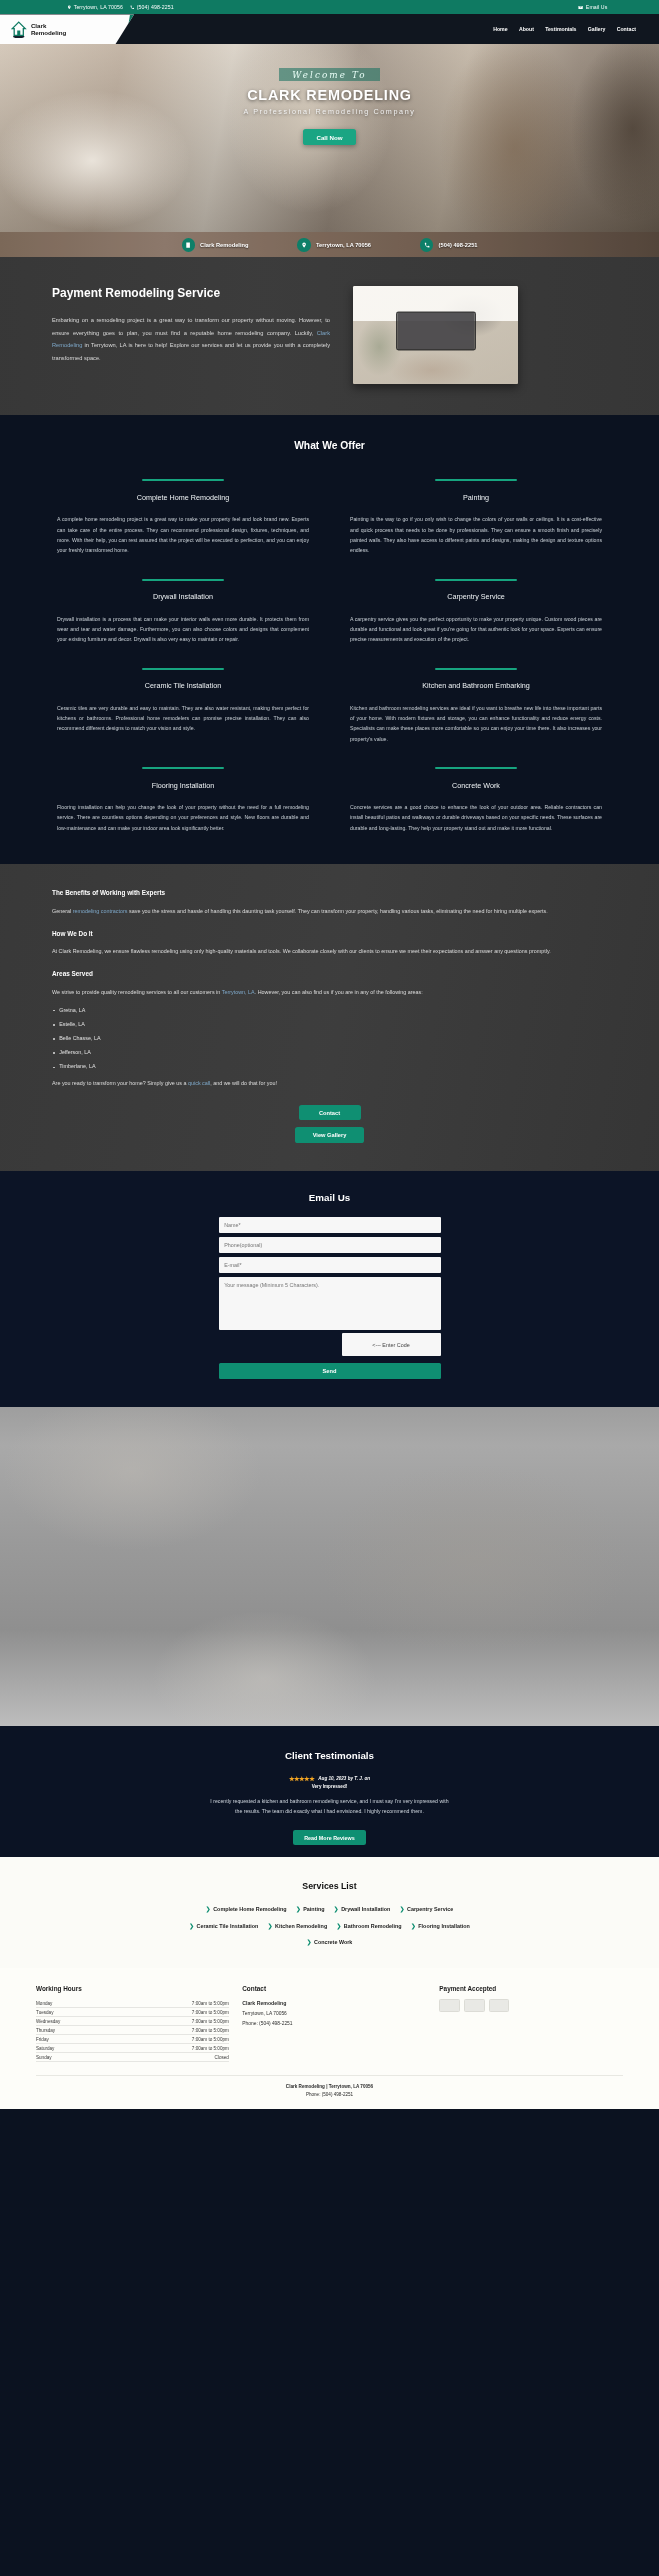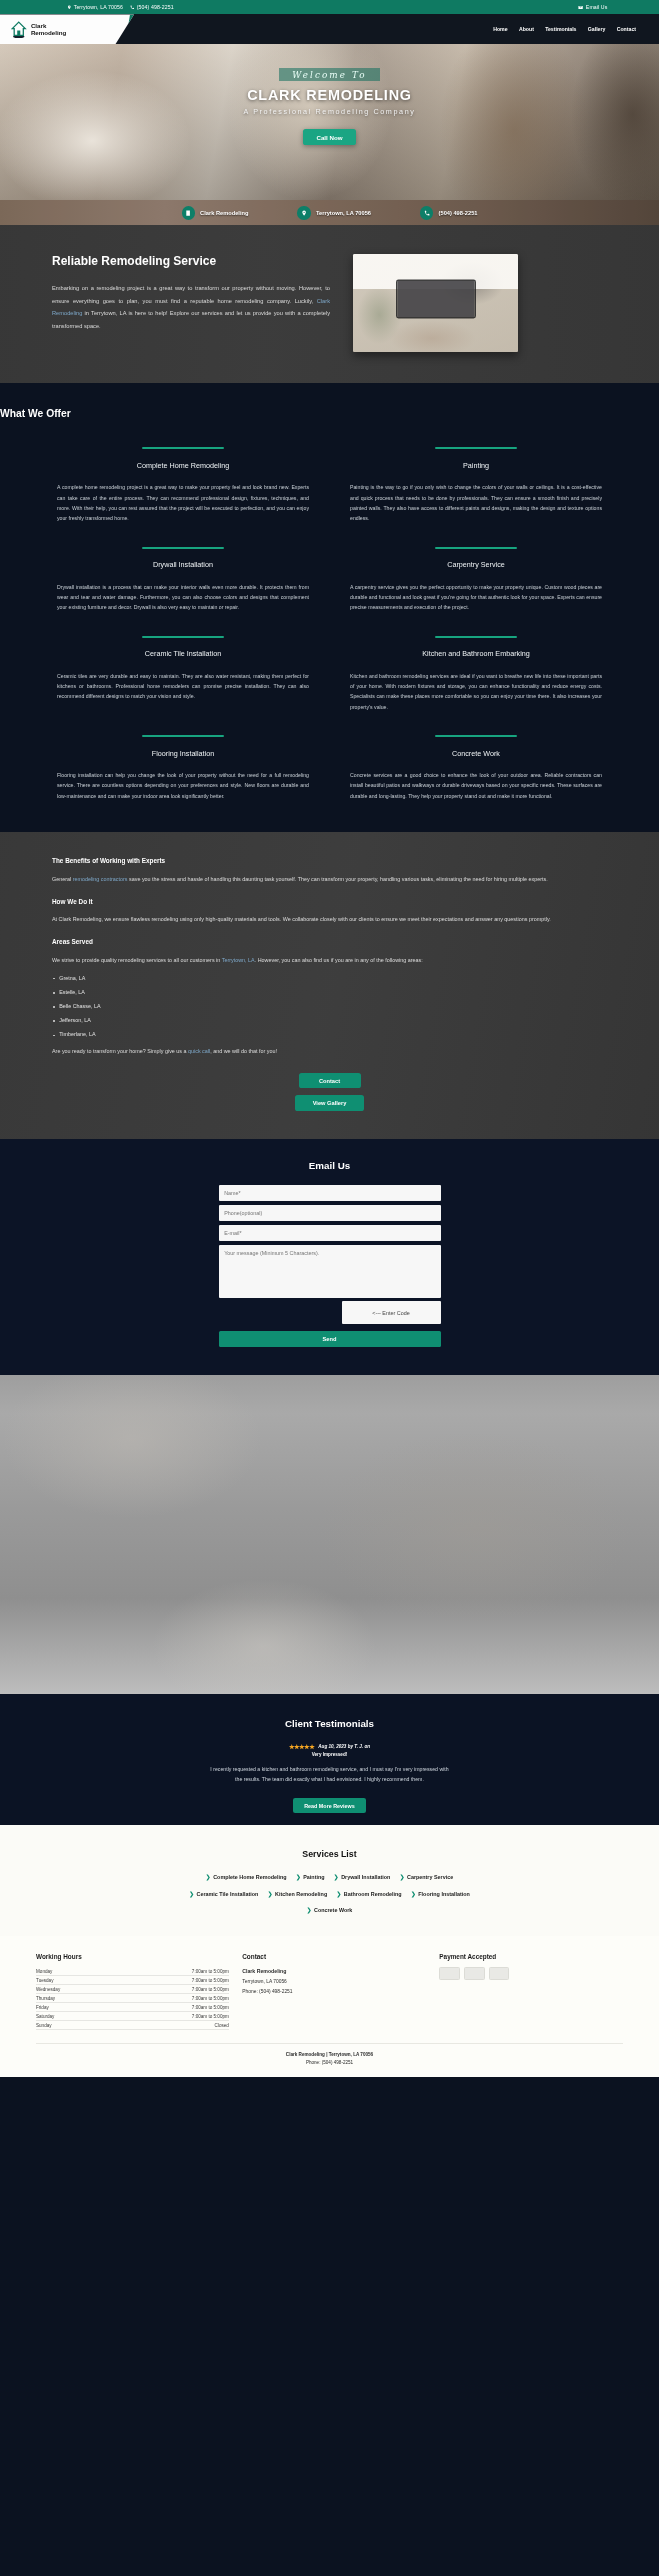--- a/index.html
+++ b/index.html
@@ -37,21 +37,21 @@
     content:"";position:absolute;right:-4.6px;top:0;height:30px;width:13.4px;
     background:#0f7a62;clip-path:polygon(36% 0,100% 0,64% 100%,0 100%);
   }
   .logo-icon{width:15.5px;height:17.5px;flex:0 0 auto;}
   .logo-text{font-size:6.2px;font-weight:700;color:#111;line-height:1.15;}
   .nav{margin-left:auto;display:flex;gap:11.3px;padding-right:23px;font-size:5.2px;font-weight:700;}
   .nav a{color:#fff;text-decoration:none;}
 
   
   .hero{
-    position:relative;height:156px;width:659px;overflow:hidden;
+    position:relative;height:188px;width:659px;overflow:hidden;
     background:
       linear-gradient(100deg,#cdbfae 0%,#b9a896 18%,#d6cdc0 34%,#9b8d7f 52%,#bcae9c 68%,#8d7e6f 84%,#6f6254 100%);
   }
   .hero:before{
     content:"";position:absolute;inset:0;
     background:
       radial-gradient(ellipse 144px 103px at 14% 62%,rgba(245,240,232,.85),transparent 68%),
       radial-gradient(ellipse 118px 134px at 47% 40%,rgba(226,216,200,.7),transparent 70%),
       radial-gradient(ellipse 103px 155px at 78% 55%,rgba(120,96,72,.55),transparent 72%),
       radial-gradient(ellipse 82px 124px at 96% 45%,rgba(60,48,38,.6),transparent 75%),
@@ -119,21 +119,21 @@
       radial-gradient(ellipse 62px 26px at 48% 86%,rgba(150,120,96,.7),transparent 70%);
   }
   .rel-photo:after{
     content:"";position:absolute;left:50%;top:46%;transform:translate(-50%,-50%);
     width:77px;height:36px;background:rgba(68,66,70,.9);border-radius:1px;
     box-shadow:0 0 0 1.5px rgba(30,30,32,.85);
   }
 
   
   .offer{background:#0b1220;padding:25px 0 31px;}
-  .offer-title{font-size:10.3px;font-weight:800;margin-bottom:28px;color:#fff;}
+  .offer-title{text-align:center;font-size:10.3px;font-weight:800;margin-bottom:28px;color:#fff;}
   .offer-grid{display:grid;grid-template-columns:1fr 1fr;gap:23px 41px;padding:0 57px;}
   .svc{display:flex;flex-direction:column;align-items:center;}
   .svc-rule{width:82px;height:2.1px;background:#17a47f;border-radius:1px;margin-bottom:11.3px;}
   .svc-name{font-size:7.2px;font-weight:500;color:#f0f4f6;margin-bottom:12.4px;text-align:center;}
   .svc-text{font-size:5.2px;line-height:2.0;color:#c9d0d6;text-align:justify;width:100%;}
 
   
   .benefits{background:#3a3a3a;padding:25px 52px 28px;position:relative;}
   .benefits:before{content:"";position:absolute;inset:0;background:linear-gradient(100deg,#383838,#3f3f3f 50%,#333);opacity:.65;}
   .ben-inner{position:relative;z-index:2;}
@@ -299,21 +299,21 @@
       <svg viewBox="0 0 24 24">
           <path d="M6.6 10.8a15 15 0 006.6 6.6l2.2-2.2a1 1 0 011-.25 11.4 11.4 0 003.6.57 1 1 0 011 1V20a1 1 0 01-1 1A17 17 0 013 4a1 1 0 011-1h3.5a1 1 0 011 1c0 1.25.2 2.46.57 3.6a1 1 0 01-.25 1z"></path>
         </svg>
     </span>
     <span>(504) 498-2251</span>
   </div>
 </section>
 
 <section class="reliable">
   <div class="rel-left">
-    <h2 class="rel-title">Reliable Remodeling Service</h2>
+    <h2 class="rel-title">Payment Remodeling Service</h2>
     <p class="rel-body"><span>Embarking on a remodeling project is a great way to transform our property without moving. However, to ensure everything goes to plan, you must find a reputable home remodeling company. Luckily, </span><a href="#">Clark Remodeling</a><span> in Terrytown, LA is here to help! Explore our services and let us provide you with a completely transformed space.</span></p>
   </div>
   <div class="rel-right">
     <div class="rel-photo"></div>
   </div>
 </section>
 
 <section class="offer">
   <h2 class="offer-title">What We Offer</h2>
   <div class="offer-grid">

